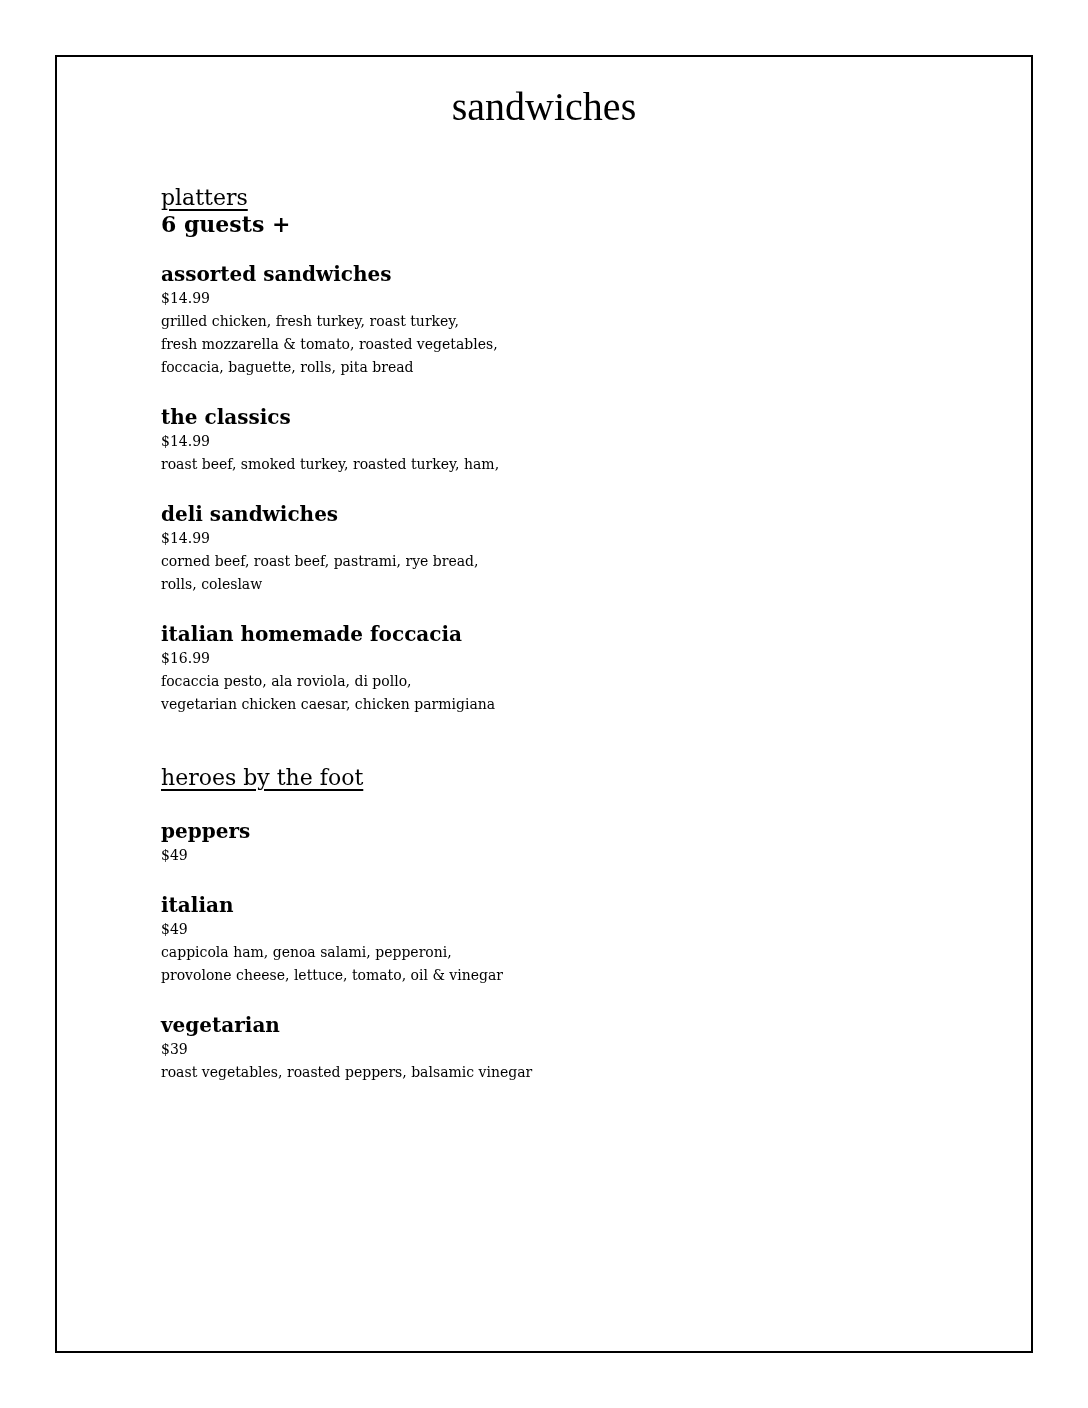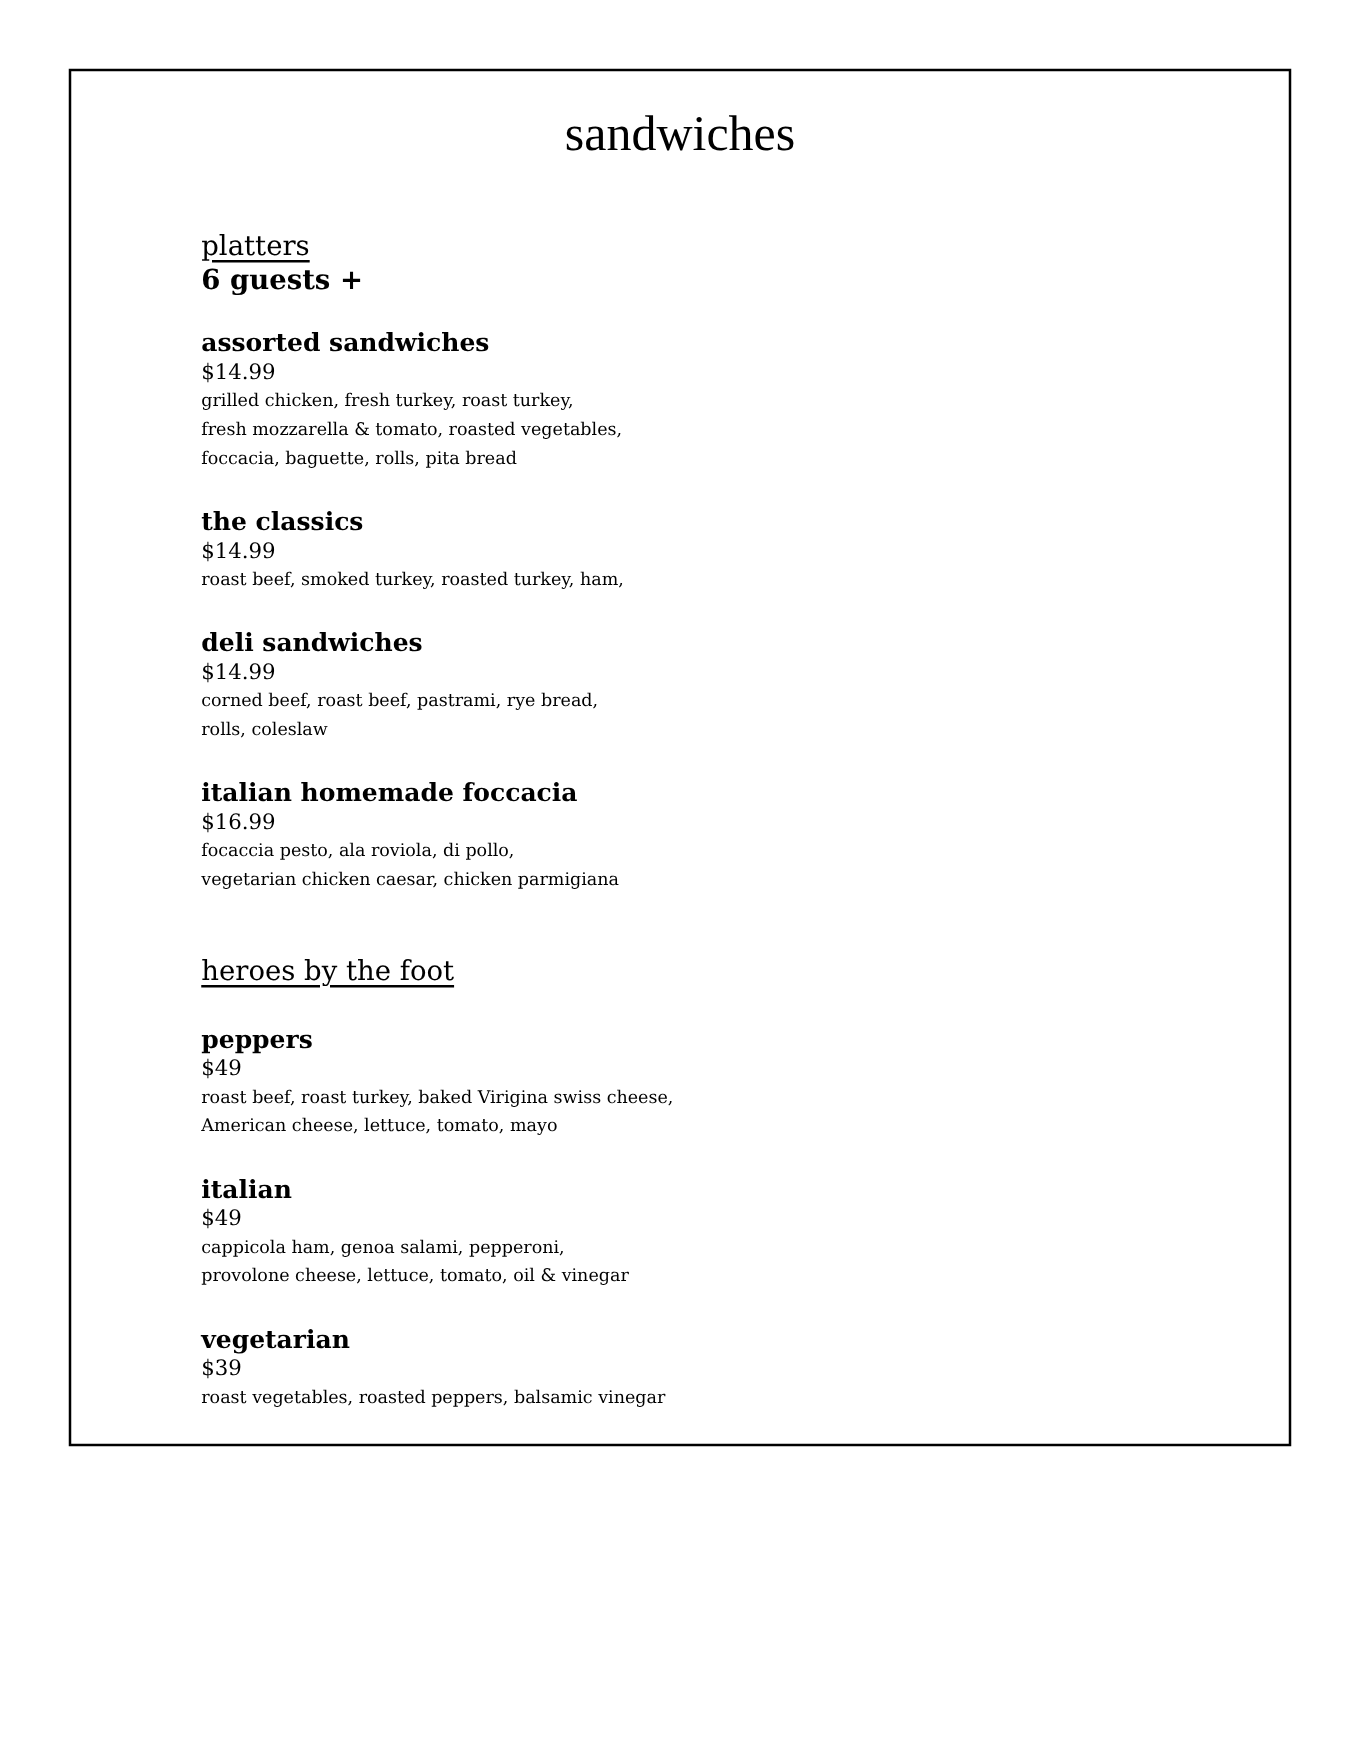--- a/index.html
+++ b/index.html
@@ -12,21 +12,21 @@
     width: 1088px;
     height: 1408px;
     position: relative;
     font-family: "DejaVu Serif", serif;
   }
   .page {
     position: absolute;
     left: 55px;
     top: 55px;
     width: 978px;
-    height: 1102px;
+    height: 1298px;
     border: 2px solid #000000;
     box-sizing: border-box;
     background: #ffffff;
   }
   .menu-title {
     margin: 26px 0 0 0;
     text-align: center;
     font-family: "Liberation Serif", serif;
     font-weight: 400;
     font-size: 40px;
@@ -52,21 +52,21 @@
     line-height: 23px;
     font-weight: bold;
   }
   .item { margin-top: 25px; }
   .item-name {
     font-weight: 700;
     font-size: 20px;
     line-height: 26px;
   }
   .item-price {
-    font-size: 17px;
+    font-size: 14px;
     line-height: 23px;
   }
   .item-desc {
     font-size: 14px;
     line-height: 23px;
   }
 </style>
 </head>
 <body>
 
@@ -116,24 +116,20 @@
         </div>
       </div>
     </section>
 
     <section class="section-heroes">
       <h2 class="section-heading">heroes by the foot</h2>
 
       <div class="item">
         <div class="item-name">peppers</div>
         <div class="item-price">$49</div>
-        <div class="item-desc">
-          <div class="desc-line">roast beef, roast turkey, baked Virigina swiss cheese,</div>
-          <div class="desc-line">American cheese, lettuce, tomato, mayo</div>
-        </div>
       </div>
 
       <div class="item">
         <div class="item-name">italian</div>
         <div class="item-price">$49</div>
         <div class="item-desc">
           <div class="desc-line">cappicola ham, genoa salami, pepperoni,</div>
           <div class="desc-line">provolone cheese, lettuce, tomato, oil &amp; vinegar</div>
         </div>
       </div>

